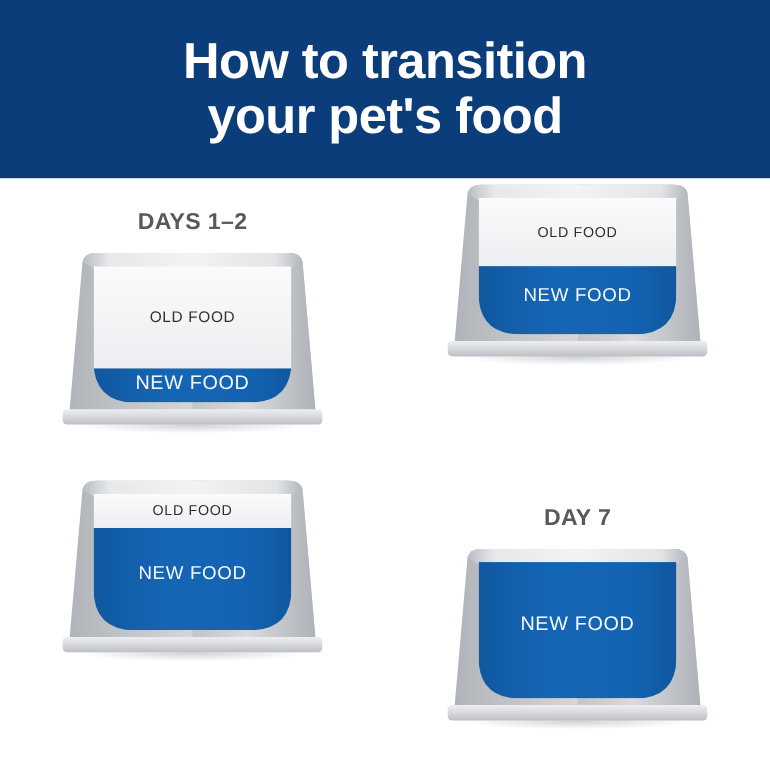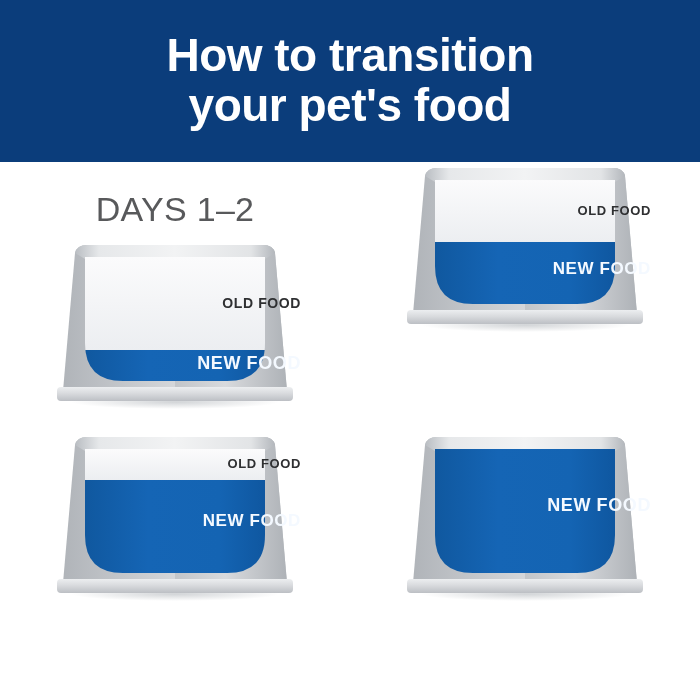--- a/index.html
+++ b/index.html
@@ -50,22 +50,22 @@
     grid-template-rows: 1fr 1fr;
   }
   .step-cell {
     position: relative;
     display: flex;
     flex-direction: column;
     align-items: center;
   }
   .step-label {
     color: #58595b;
-    font-size: 34px;
-    font-weight: normal;
+    font-size: 21px;
+    font-weight: bold;
     letter-spacing: 0.3px;
     margin-top: 28px;
     margin-bottom: 10px;
     text-align: center;
   }
 
   
   .bowl-wrap {
     position: relative;
     width: 252px;
@@ -82,22 +82,22 @@
     left: 0;
     top: 0;
     width: 252px;
     height: 172px;
     pointer-events: none;
   }
   .food-label {
     position: absolute;
     left: 0;
     width: 252px;
-    text-align: right;
-    font-weight: bold;
+    text-align: center;
+    font-weight: normal;
     letter-spacing: 0.6px;
   }
   .old-label {
     color: #2f3032;
   }
   .new-label {
     color: #f4f9ff;
   }
 </style>
 </head>
@@ -216,20 +216,21 @@
         <rect x="8" y="148" width="236" height="14" rx="4" fill="url(#baseGrad0)"></rect>
       </svg>
       <div class="bowl-text-layer">
         <div class="food-label old-label" style="font-size: 13px; top: 25.44px;">OLD FOOD</div>
         <div class="food-label new-label" style="font-size: 17px; top: 80.31px;">NEW FOOD</div>
       </div>
     </div>
   </div>
 
   <div class="step-cell">
+    <div class="step-label">DAY 7</div>
     <div class="bowl-wrap">
       <svg class="bowl-svg" viewBox="0 0 252 172">
         <defs>
           <clipPath id="innerClip3">
             <path d="M36,18 L216,18 L216,104 Q216,142 178,142 L74,142 Q36,142 36,104 Z"></path>
           </clipPath>
         </defs>
         <ellipse cx="126" cy="163" rx="104" ry="7" fill="url(#shadowGrad0)"></ellipse>
         <path d="M14,152 L238,152 L226,14 Q224,6 214,6 L38,6 Q28,6 26,14 Z" fill="url(#wallGradL0)"></path>
         <path d="M126,6 L214,6 Q224,6 226,14 L238,152 L126,152 Z" fill="url(#wallGradR0)"></path>

